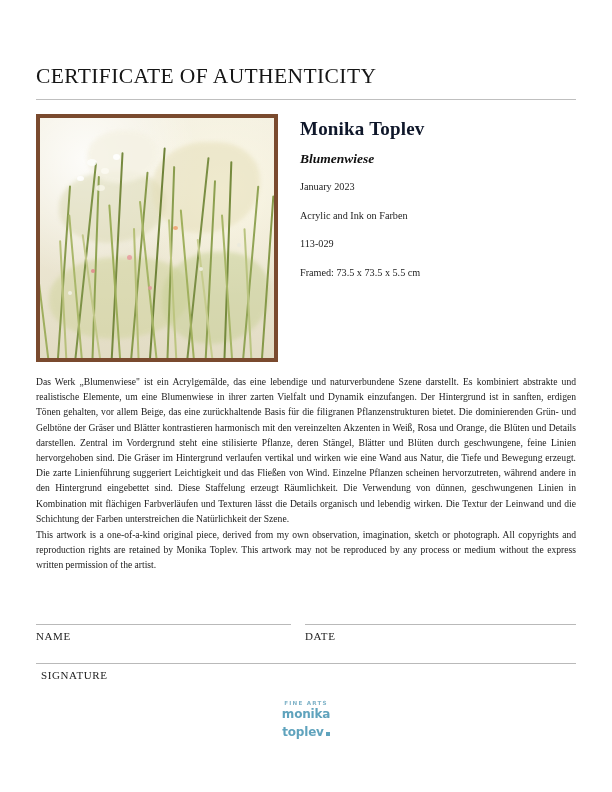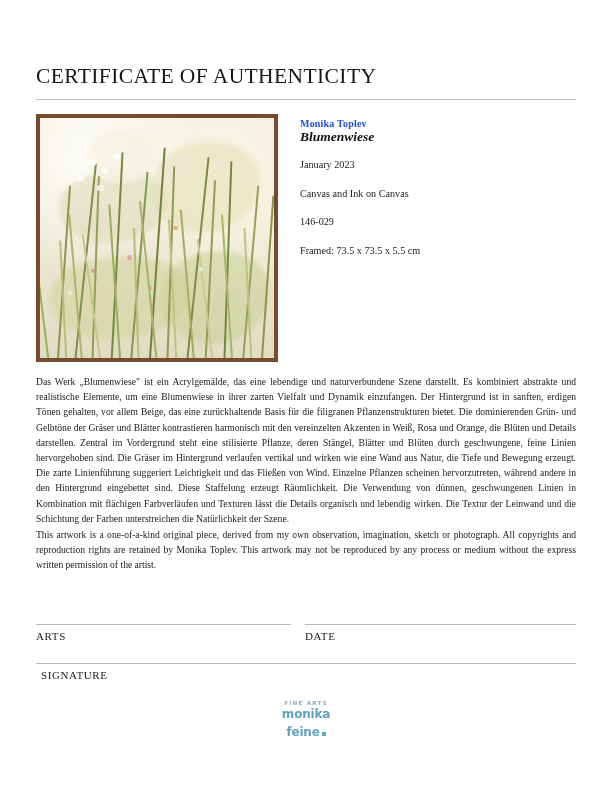--- a/index.html
+++ b/index.html
@@ -83,25 +83,25 @@
     border-radius: 50% 40% 55% 45%;
     filter: blur(2px);
     opacity: 0.5;
   }
 
   .details {
     margin-left: 22px;
     padding-top: 4px;
   }
   .artist-name {
-    font-size: 10px;
-    font-weight: bold;
-    color: #1d4ed8;
+    font-size: 19px;
+    font-weight: bold;
+    color: #0f172a;
     letter-spacing: 0.2px;
-    margin-bottom: 0;
+    margin-bottom: 11px;
   }
   .artwork-title {
     font-size: 13.5px;
     font-weight: bold;
     font-style: italic;
     color: #111;
   }
   .meta-line {
     font-size: 10.2px;
     line-height: 17.5px;
@@ -239,40 +239,40 @@
         <div class="blossom" style="left:46%;top:70%;width:4px;height:4px;background:#e4949a;"></div>
         <div class="blossom" style="left:12%;top:72%;width:4px;height:4px;background:#f3f2e6;"></div>
         <div class="blossom" style="left:84%;top:52%;width:4px;height:4px;background:#eaeadd;"></div>
       </div>
     </div>
 
     <div class="details">
       <div class="artist-name">Monika  Toplev</div>
       <div class="artwork-title">Blumenwiese</div>
       <div class="meta-line">January 2023</div>
-      <div class="meta-line">Canvas and Ink on Canvas</div>
-      <div class="meta-line">146-029</div>
+      <div class="meta-line">Acrylic and Ink on Farben</div>
+      <div class="meta-line">113-029</div>
       <div class="meta-line">Framed: 73.5 x 73.5 x 5.5 cm</div>
     </div>
 
   </div>
 
   <div class="description">
     <p>Das Werk „Blumenwiese" ist ein  Acrylgemälde, das eine lebendige und naturverbundene Szene darstellt. Es kombiniert abstrakte und realistische Elemente, um eine Blumenwiese in ihrer zarten Vielfalt und Dynamik einzufangen. Der Hintergrund ist in sanften, erdigen Tönen gehalten, vor allem Beige, das eine zurückhaltende Basis für die filigranen Pflanzenstrukturen bietet.  Die dominierenden Grün- und Gelbtöne der Gräser und Blätter kontrastieren harmonisch mit den vereinzelten Akzenten in Weiß, Rosa und Orange, die Blüten und Details darstellen. Zentral im Vordergrund steht eine stilisierte Pflanze, deren Stängel, Blätter und Blüten durch geschwungene, feine Linien hervorgehoben sind. Die Gräser im Hintergrund verlaufen vertikal und wirken wie eine Wand aus Natur, die Tiefe und Bewegung erzeugt. Die zarte Linienführung suggeriert Leichtigkeit und das Fließen von Wind. Einzelne Pflanzen scheinen hervorzutreten, während andere in den Hintergrund eingebettet sind. Diese Staffelung erzeugt Räumlichkeit. Die Verwendung von dünnen, geschwungenen Linien in Kombination mit flächigen Farbverläufen und Texturen lässt die Details organisch und lebendig wirken. Die Textur der Leinwand und die Schichtung der Farben unterstreichen die Natürlichkeit der Szene.</p>
     <p>This artwork is a one-of-a-kind original piece, derived from my own observation, imagination, sketch or photograph. All copyrights and reproduction rights are retained by Monika  Toplev. This artwork may not be reproduced by any process or medium without the express written permission of the artist.</p>
   </div>
 
   <div class="rule name-rule"></div>
-  <div class="field name-label">ARTS</div>
+  <div class="field name-label">NAME</div>
 
   <div class="rule date-rule"></div>
   <div class="field date-label">DATE</div>
 
   <div class="rule sig-rule"></div>
   <div class="field sig-label">SIGNATURE</div>
 
   <div class="logo">
     <div class="logo-kicker">FINE ARTS</div>
     <div class="logo-line">monika</div>
-    <div class="logo-line second"><span>feine</span><span class="logo-dot"></span></div>
+    <div class="logo-line second"><span>toplev</span><span class="logo-dot"></span></div>
   </div>
 
 </div>
 
 </body></html>

